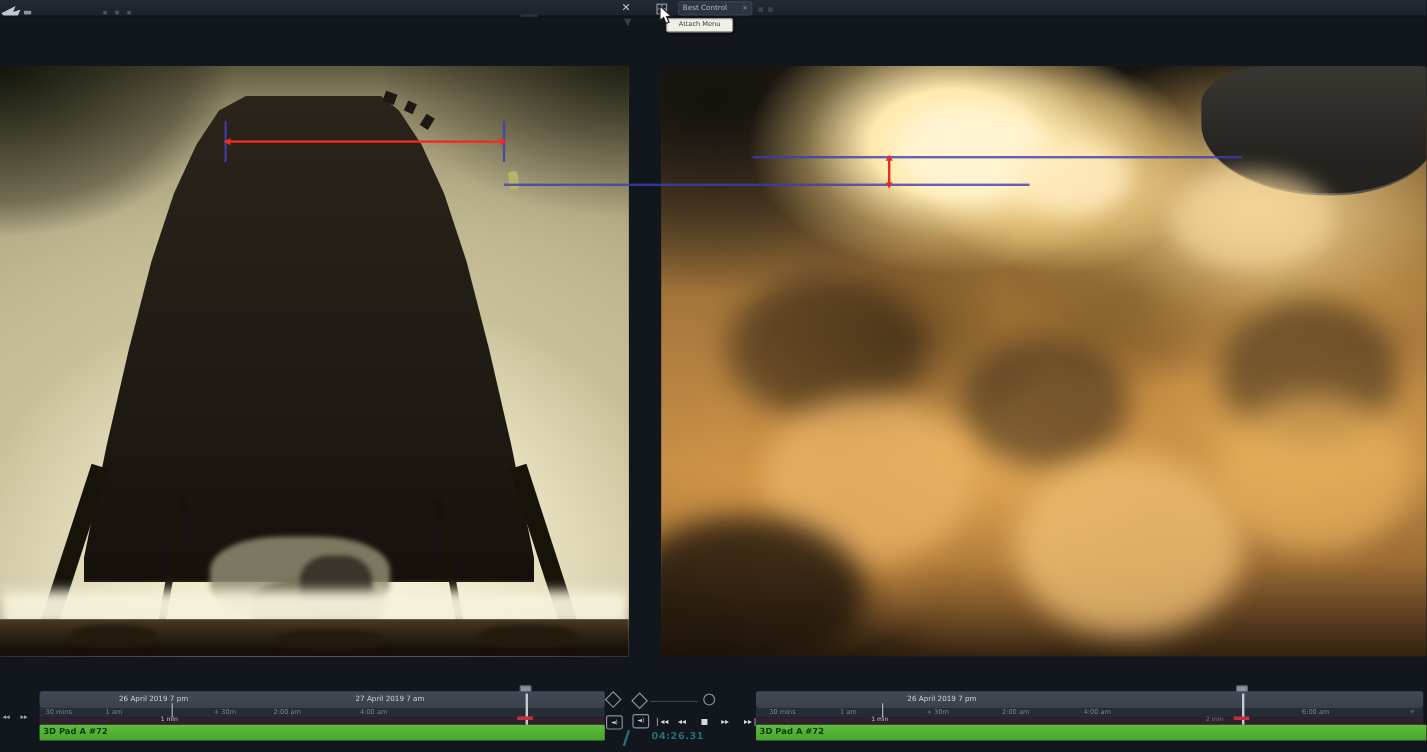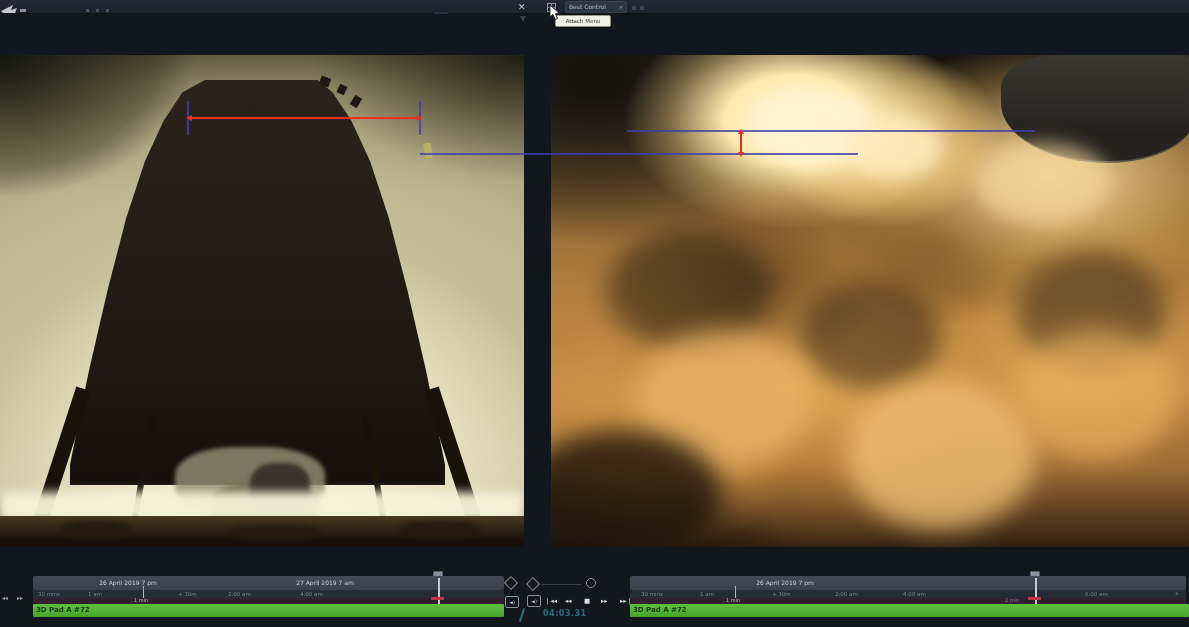--- a/index.html
+++ b/index.html
@@ -196,21 +196,21 @@
     <div class="abs diamond" style="left:1px;top:10px"></div>
     <div class="abs conn" style="left:15px;top:15px;width:40px"></div>
     <div class="abs circleic" style="left:59px;top:9px"></div>
     <div class="abs audiobtn" style="left:0;top:26px">◄)</div>
 
     <div class="abs transport" style="left:18px;top:27px">❘◂◂</div>
     <div class="abs transport" style="left:38px;top:27px">◂◂</div>
     <div class="abs transport" style="left:57px;top:27px">■</div>
     <div class="abs transport" style="left:74px;top:27px">▸▸</div>
     <div class="abs transport" style="left:93px;top:27px">▸▸❘</div>
-    <div class="abs timecode" style="left:16px;top:40px">04:03.31</div>
+    <div class="abs timecode" style="left:16px;top:40px">04:26.31</div>
 
     <div class="abs ph-handle" style="left:503px"></div>
     <div class="abs datebar" style="left:103px;width:556px">
       <span style="left:90px;width:130px">26 April 2019 7 pm</span>
 
     </div>
     <div class="abs rulerrow" style="left:103px;width:556px">
       <span class="rlabel" style="left:11px">30 mins</span>
       <span class="rlabel" style="left:70px">1 am</span>
       <span class="rlabel" style="left:142px">+ 30m</span>

